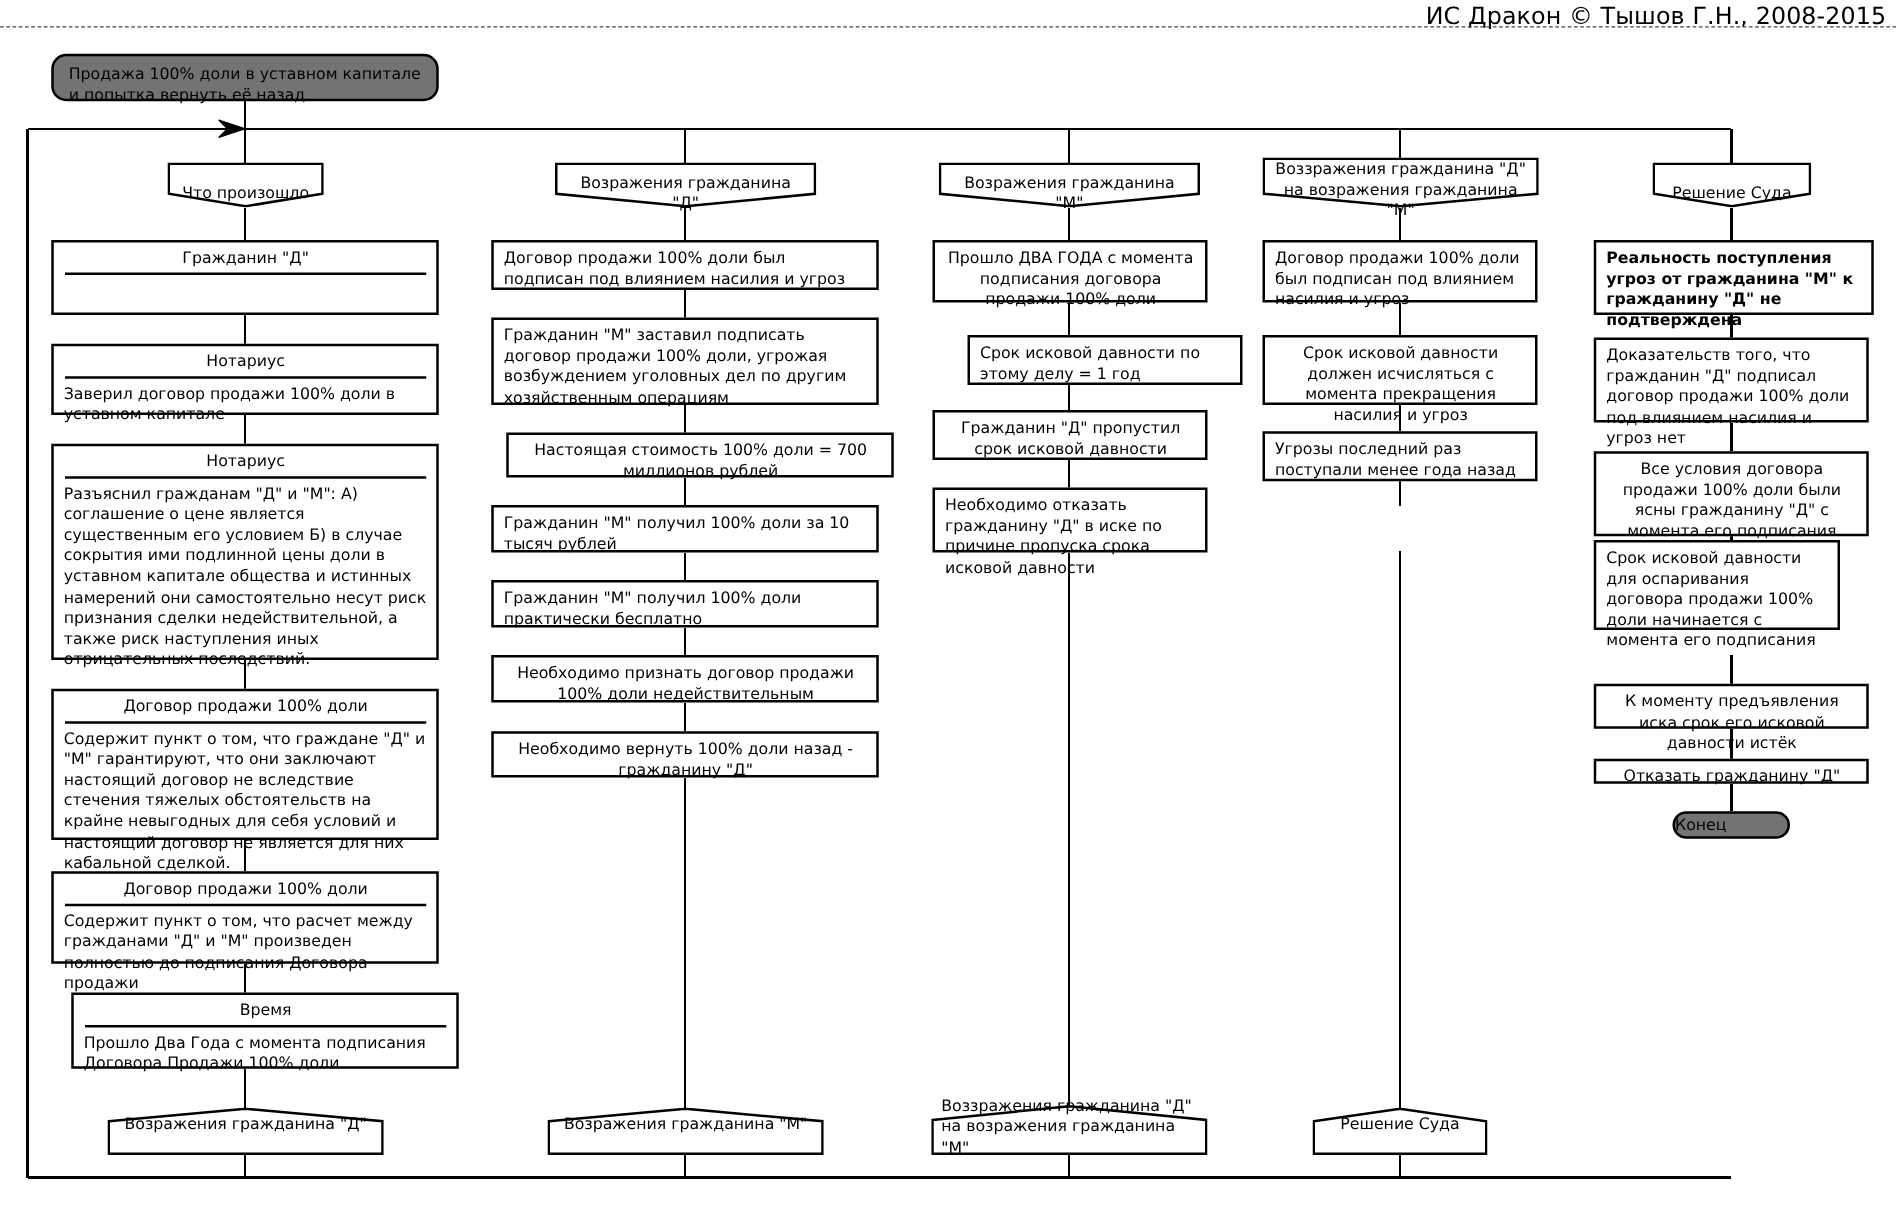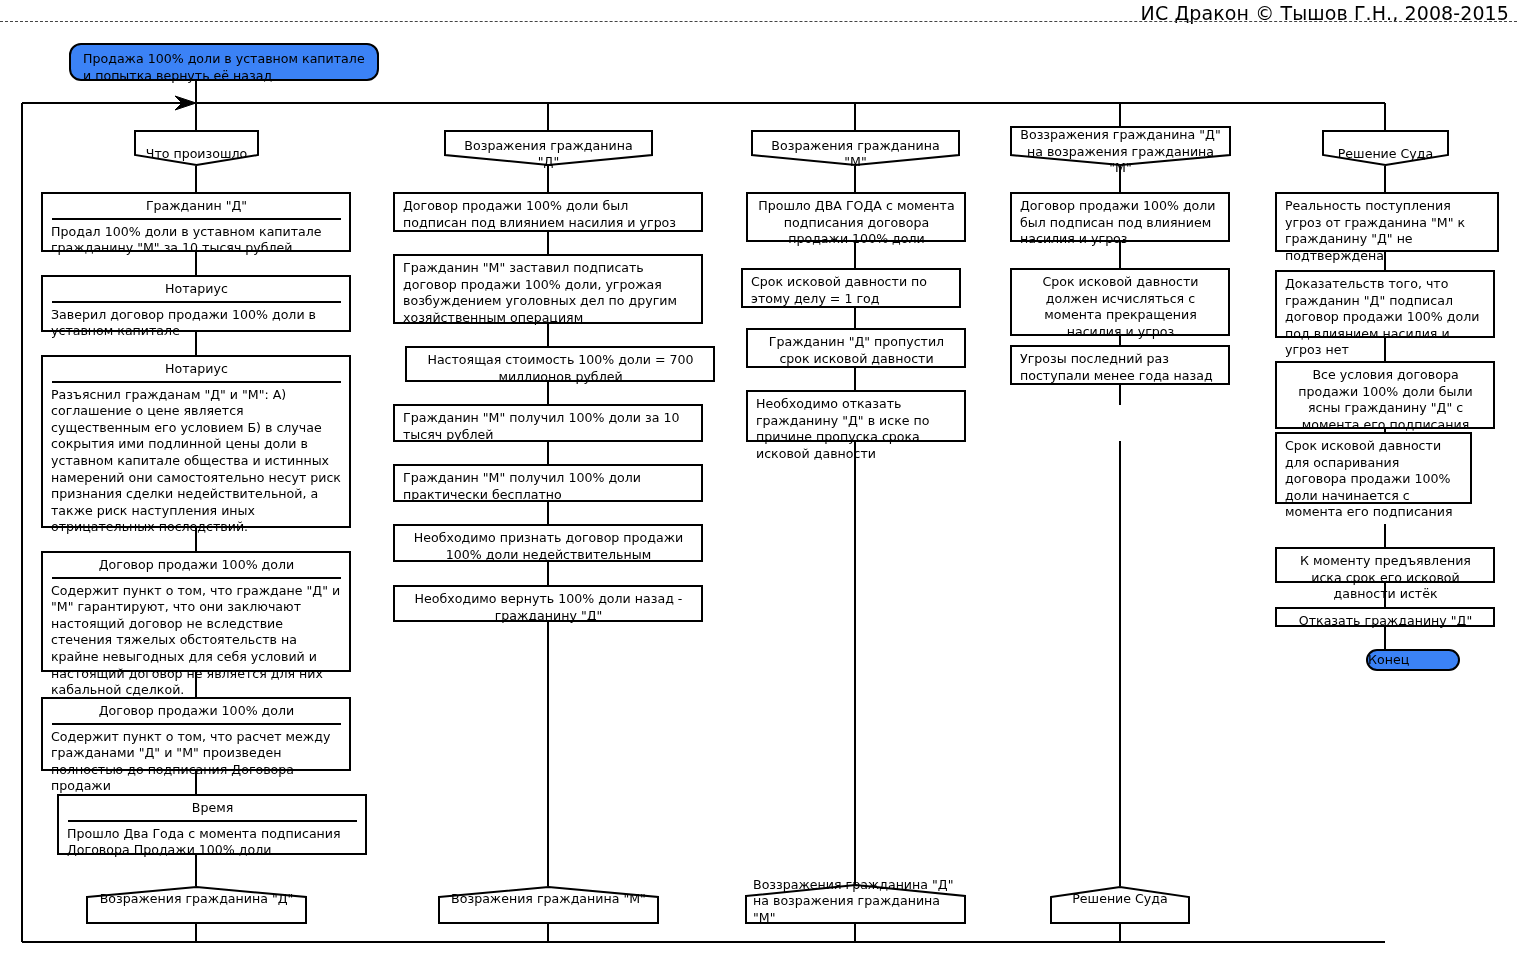--- a/index.html
+++ b/index.html
@@ -77,31 +77,30 @@
     color: #000;
     width: 100%;
     padding: 0 8px;
   }
   
   .shelf.down .lbl { padding-top: 12px; }
   .shelf.up .lbl { padding-bottom: 11px; }
   
   .term {
     position: absolute;
-    background: #3b82f6;
+    background: #737373;
     border: 2px solid #000;
     border-radius: 13px;
     font-size: 12.6px;
     line-height: 1.33;
     color: #000;
     display: flex;
     align-items: center;
     justify-content: center;
     z-index: 3;
-    margin-left: 28px;
   }
   .term.start {
     border-radius: 12px;
     justify-content: flex-start;
     align-items: flex-start;
     padding: 6px 12px;
     text-align: left;
   }
   .term .lbl { display: block; width: 100%; }
 </style>
@@ -209,21 +208,20 @@
 
   <div class="shelf down" style="left:1322px; top:130px; width:127px; height:36px;">
     <svg width="127" height="36" viewBox="0 0 127 36">
       <path d="M1 1 L126 1 L126 25 L63.5 35 L1 25 Z" fill="#fff" stroke="#000" stroke-width="2"></path>
     </svg>
     <span class="lbl">Решение Суда</span>
   </div>
 
   <div class="node l" style="left:41px; top:192px; width:310px; height:60px;">
     <span class="ttl">Гражданин "Д"</span>
-    <span class="bdy">Продал 100% доли в уставном капитале гражданину "М" за 10 тысяч рублей.</span>
   </div>
   <div class="node l" style="left:41px; top:275px; width:310px; height:57px;">
     <span class="ttl">Нотариус</span>
     <span class="bdy">Заверил договор продажи 100% доли в уставном капитале</span>
   </div>
   <div class="node l" style="left:41px; top:355px; width:310px; height:173px;">
     <span class="ttl">Нотариус</span>
     <span class="bdy">Разъяснил гражданам "Д" и "М": А) соглашение о цене является существенным его условием Б) в случае сокрытия ими подлинной цены доли в уставном капитале общества и истинных намерений они самостоятельно несут риск признания сделки недействительной, а также риск наступления иных отрицательных последствий.</span>
   </div>
   <div class="node l" style="left:41px; top:551px; width:310px; height:121px;">
@@ -257,41 +255,41 @@
   <div class="node c" style="left:393px; top:524px; width:310px; height:38px;">
     <span class="bdy">Необходимо признать договор продажи 100% доли недействительным</span>
   </div>
   <div class="node c" style="left:393px; top:585px; width:310px; height:37px;">
     <span class="bdy">Необходимо вернуть 100% доли назад - гражданину "Д"</span>
   </div>
 
   <div class="node c" style="left:746px; top:192px; width:220px; height:50px;">
     <span class="bdy">Прошло ДВА ГОДА с момента подписания договора продажи 100% доли</span>
   </div>
-  <div class="node l" style="left:741px; top:268px; width:220px; height:40px;">
+  <div class="node l" style="left:774px; top:268px; width:220px; height:40px;">
     <span class="bdy">Срок исковой давности по этому делу = 1 год</span>
   </div>
   <div class="node c" style="left:746px; top:328px; width:220px; height:40px;">
     <span class="bdy">Гражданин "Д" пропустил срок исковой давности</span>
   </div>
   <div class="node l" style="left:746px; top:390px; width:220px; height:52px;">
     <span class="bdy">Необходимо отказать гражданину "Д" в иске по причине пропуска срока исковой давности</span>
   </div>
 
   <div class="node l" style="left:1010px; top:192px; width:220px; height:50px;">
     <span class="bdy">Договор продажи 100% доли был подписан под влиянием насилия и угроз</span>
   </div>
-  <div class="node c" style="left:1010px; top:268px; width:220px; height:68px;">
+  <div class="node c" style="left:1010px; top:268px; width:220px; height:56px;">
     <span class="bdy">Срок исковой давности должен исчисляться с момента прекращения насилия и угроз</span>
   </div>
   <div class="node l" style="left:1010px; top:345px; width:220px; height:40px;">
     <span class="bdy">Угрозы последний раз поступали менее года назад</span>
   </div>
 
-  <div class="node l" style="left:1275px; top:192px; width:224px; height:60px;">
+  <div class="node l" style="left:1275px; top:192px; width:224px; height:60px;font-weight:bold;">
     <span class="bdy">Реальность поступления угроз от гражданина "М" к гражданину "Д" не подтверждена</span>
   </div>
   <div class="node l" style="left:1275px; top:270px; width:220px; height:68px;">
     <span class="bdy">Доказательств того, что гражданин "Д" подписал договор продажи 100% доли под влиянием насилия и угроз нет</span>
   </div>
   <div class="node c" style="left:1275px; top:361px; width:220px; height:68px;">
     <span class="bdy">Все условия договора продажи 100% доли были ясны гражданину "Д" с момента его подписания</span>
   </div>
   <div class="node l" style="left:1275px; top:432px; width:197px; height:72px;">
     <span class="bdy">Срок исковой давности для оспаривания договора продажи 100% доли начинается с момента его подписания</span>

